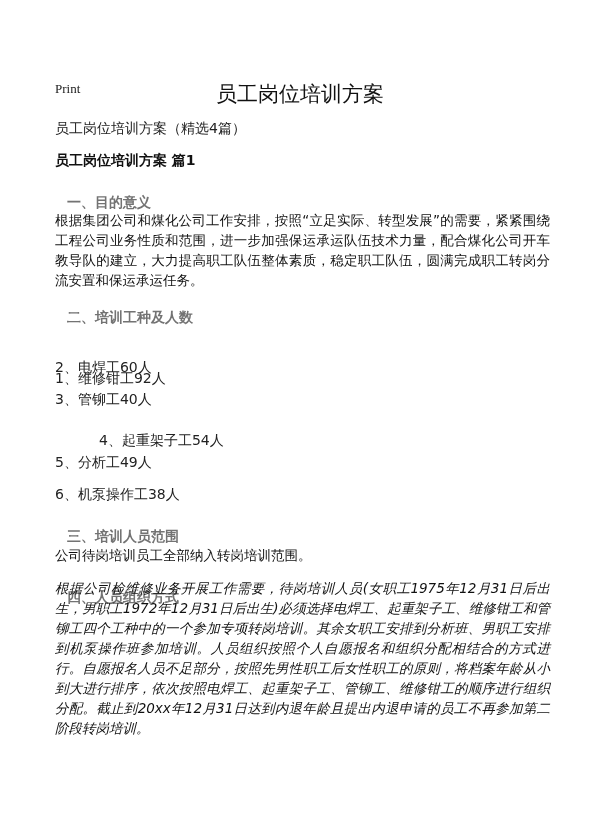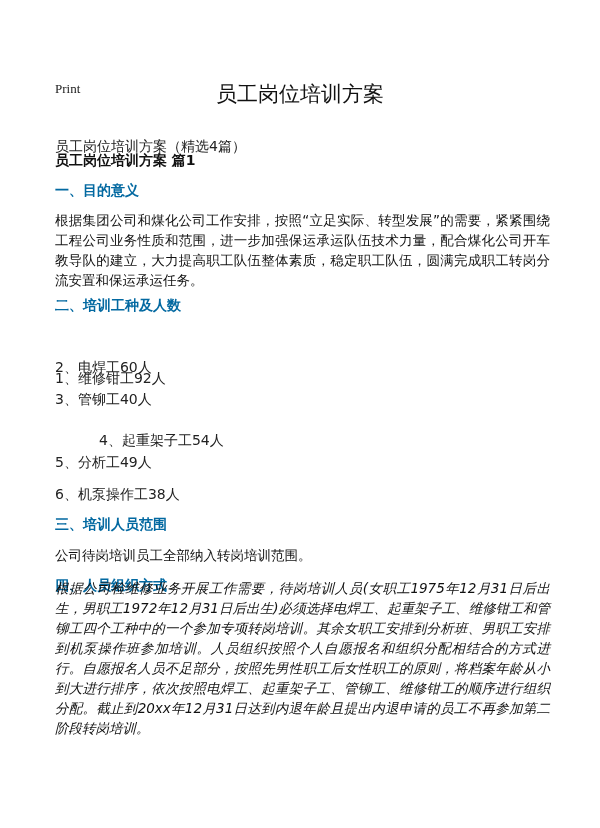--- a/index.html
+++ b/index.html
@@ -40,38 +40,37 @@
       font-weight: normal;
       margin: 0;
       color: #111;
     }
     .subtitle {
       position: absolute;
       left: 0;
       top: 120px;
       font-size: 14px;
       color: #222;
-      margin-top: 18px;
     }
     .part-heading {
       position: absolute;
       left: 0;
       top: 152px;
       font-size: 14px;
       font-weight: bold;
       color: #111;
       text-align: center;
     }
     .section-heading {
       position: absolute;
       left: 0;
       font-size: 14px;
       font-weight: bold;
-      color: #0369a1;
-      margin: 0;
+      color: #737373;
+      margin: 12px;
     }
     .para {
       position: absolute;
       left: 0;
       width: 495px;
       font-size: 13.5px;
       line-height: 20px;
       color: #111;
       margin: 0;
       text-align: justify;

